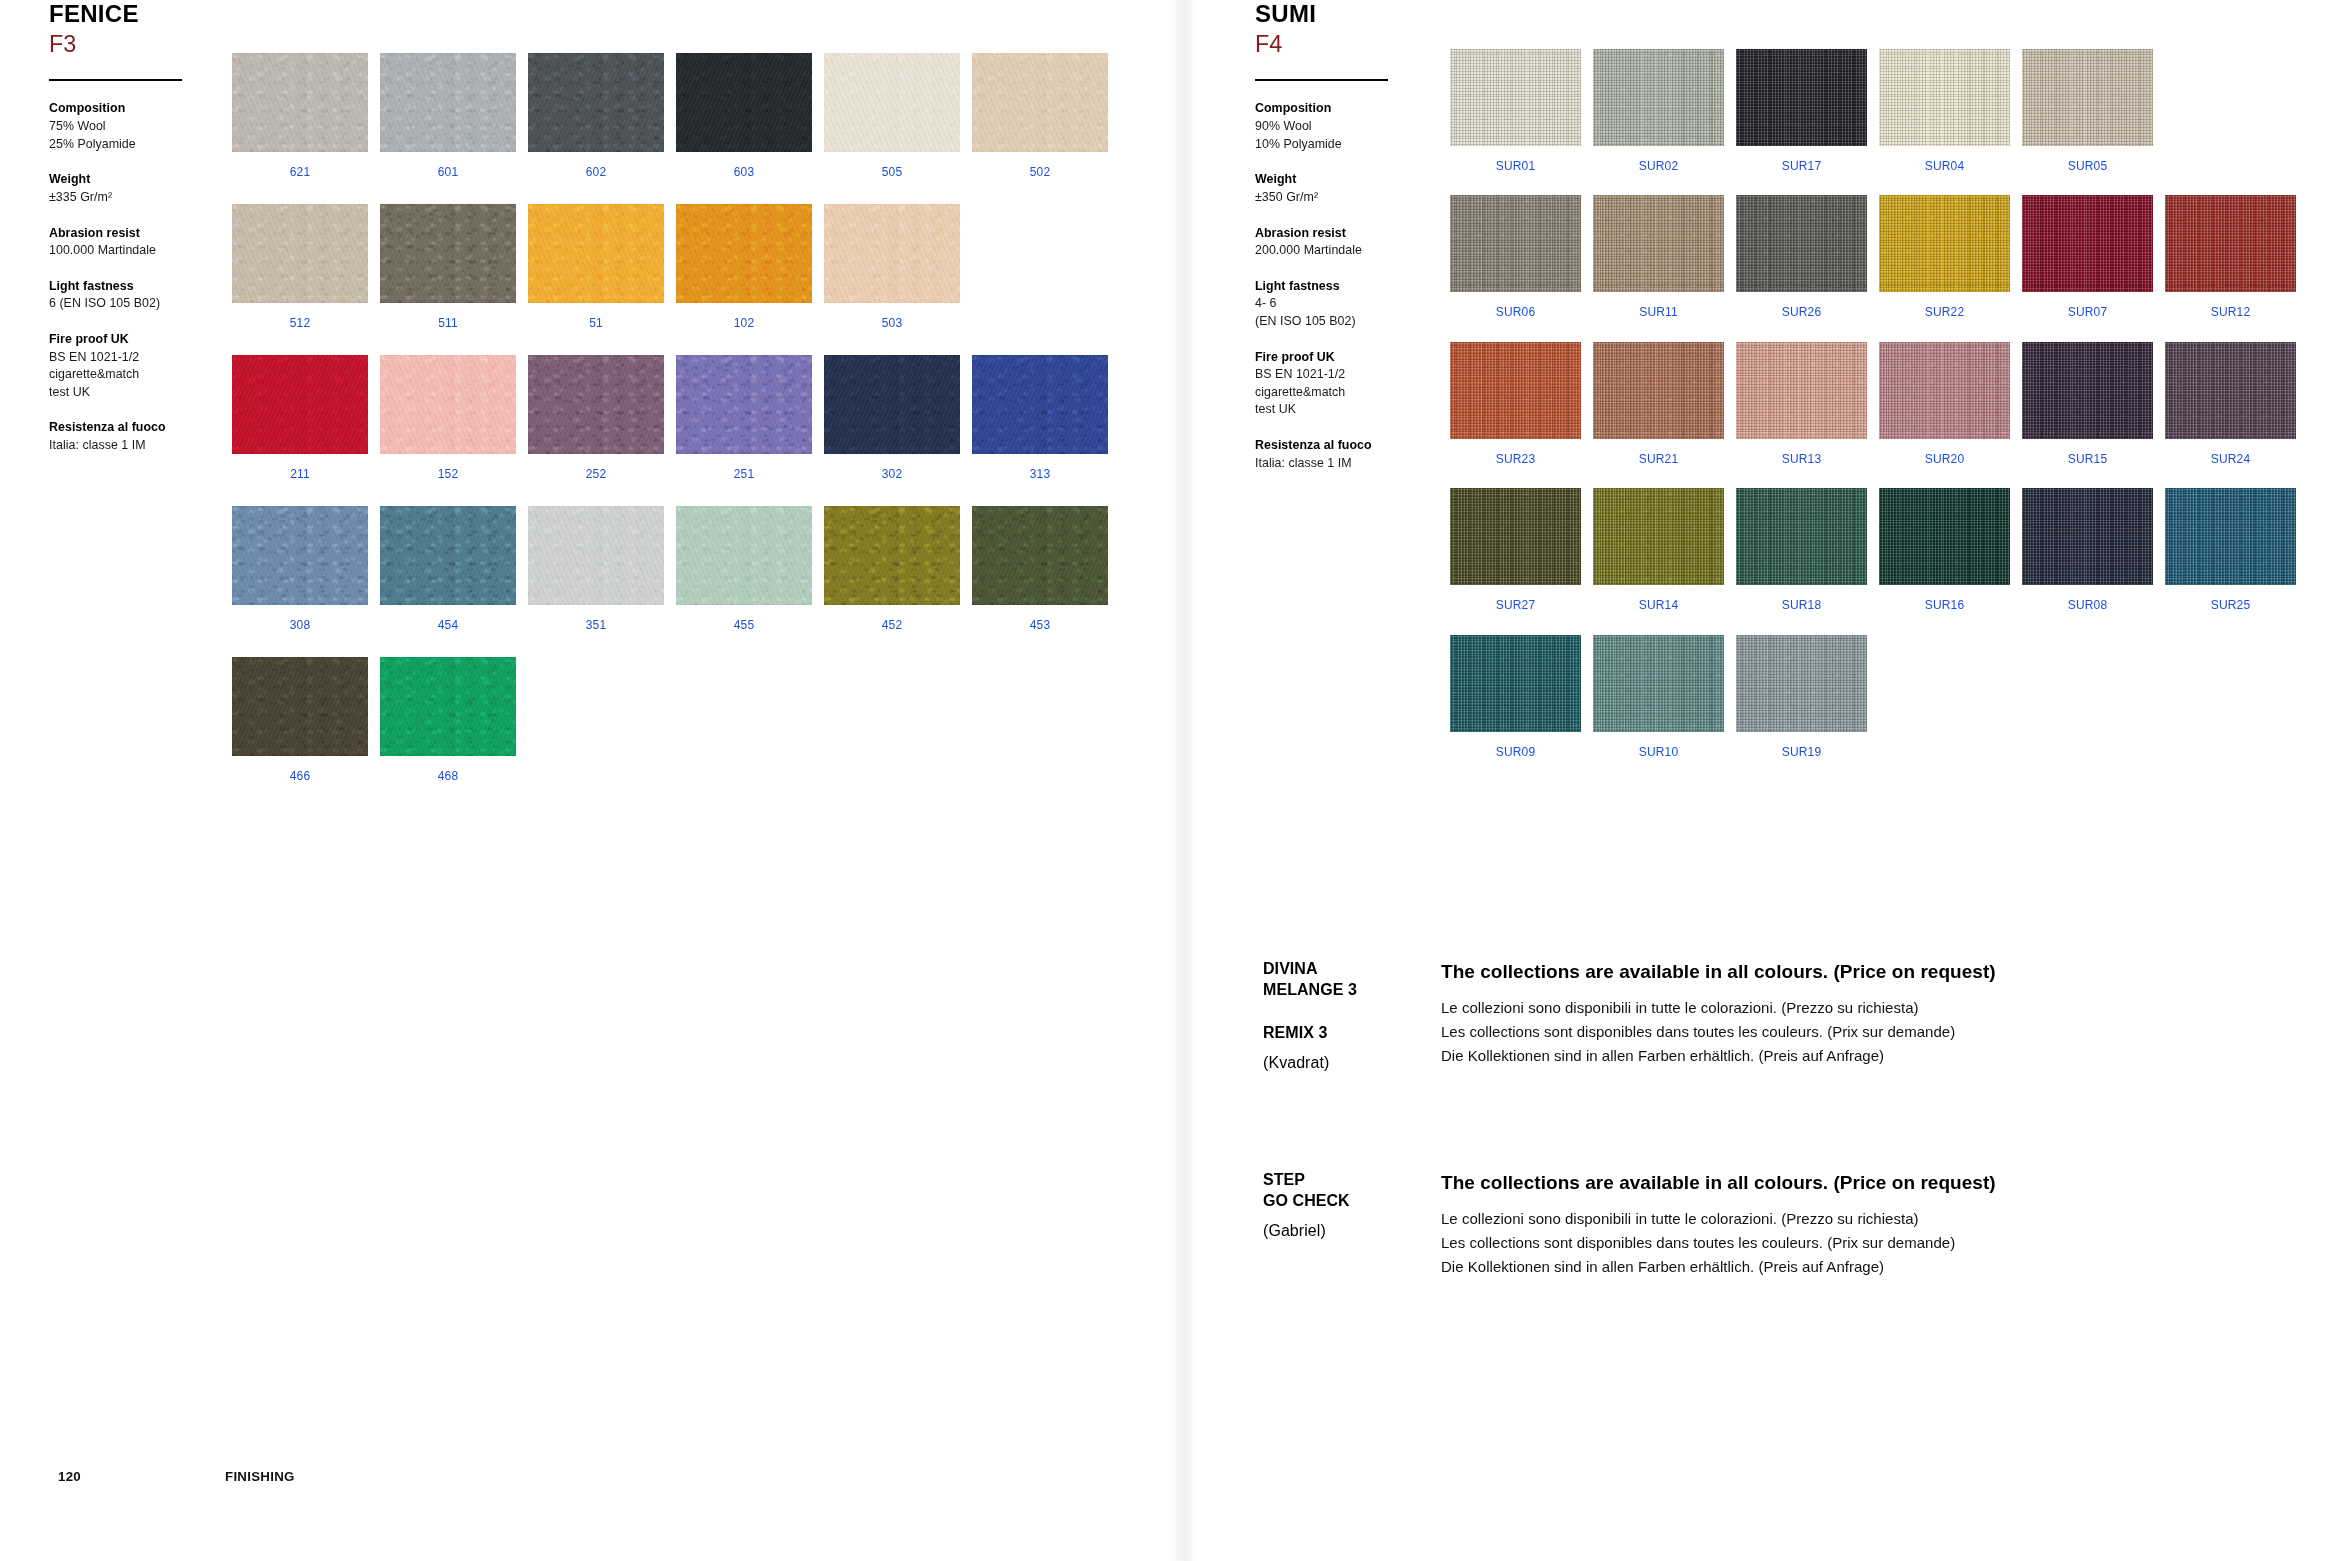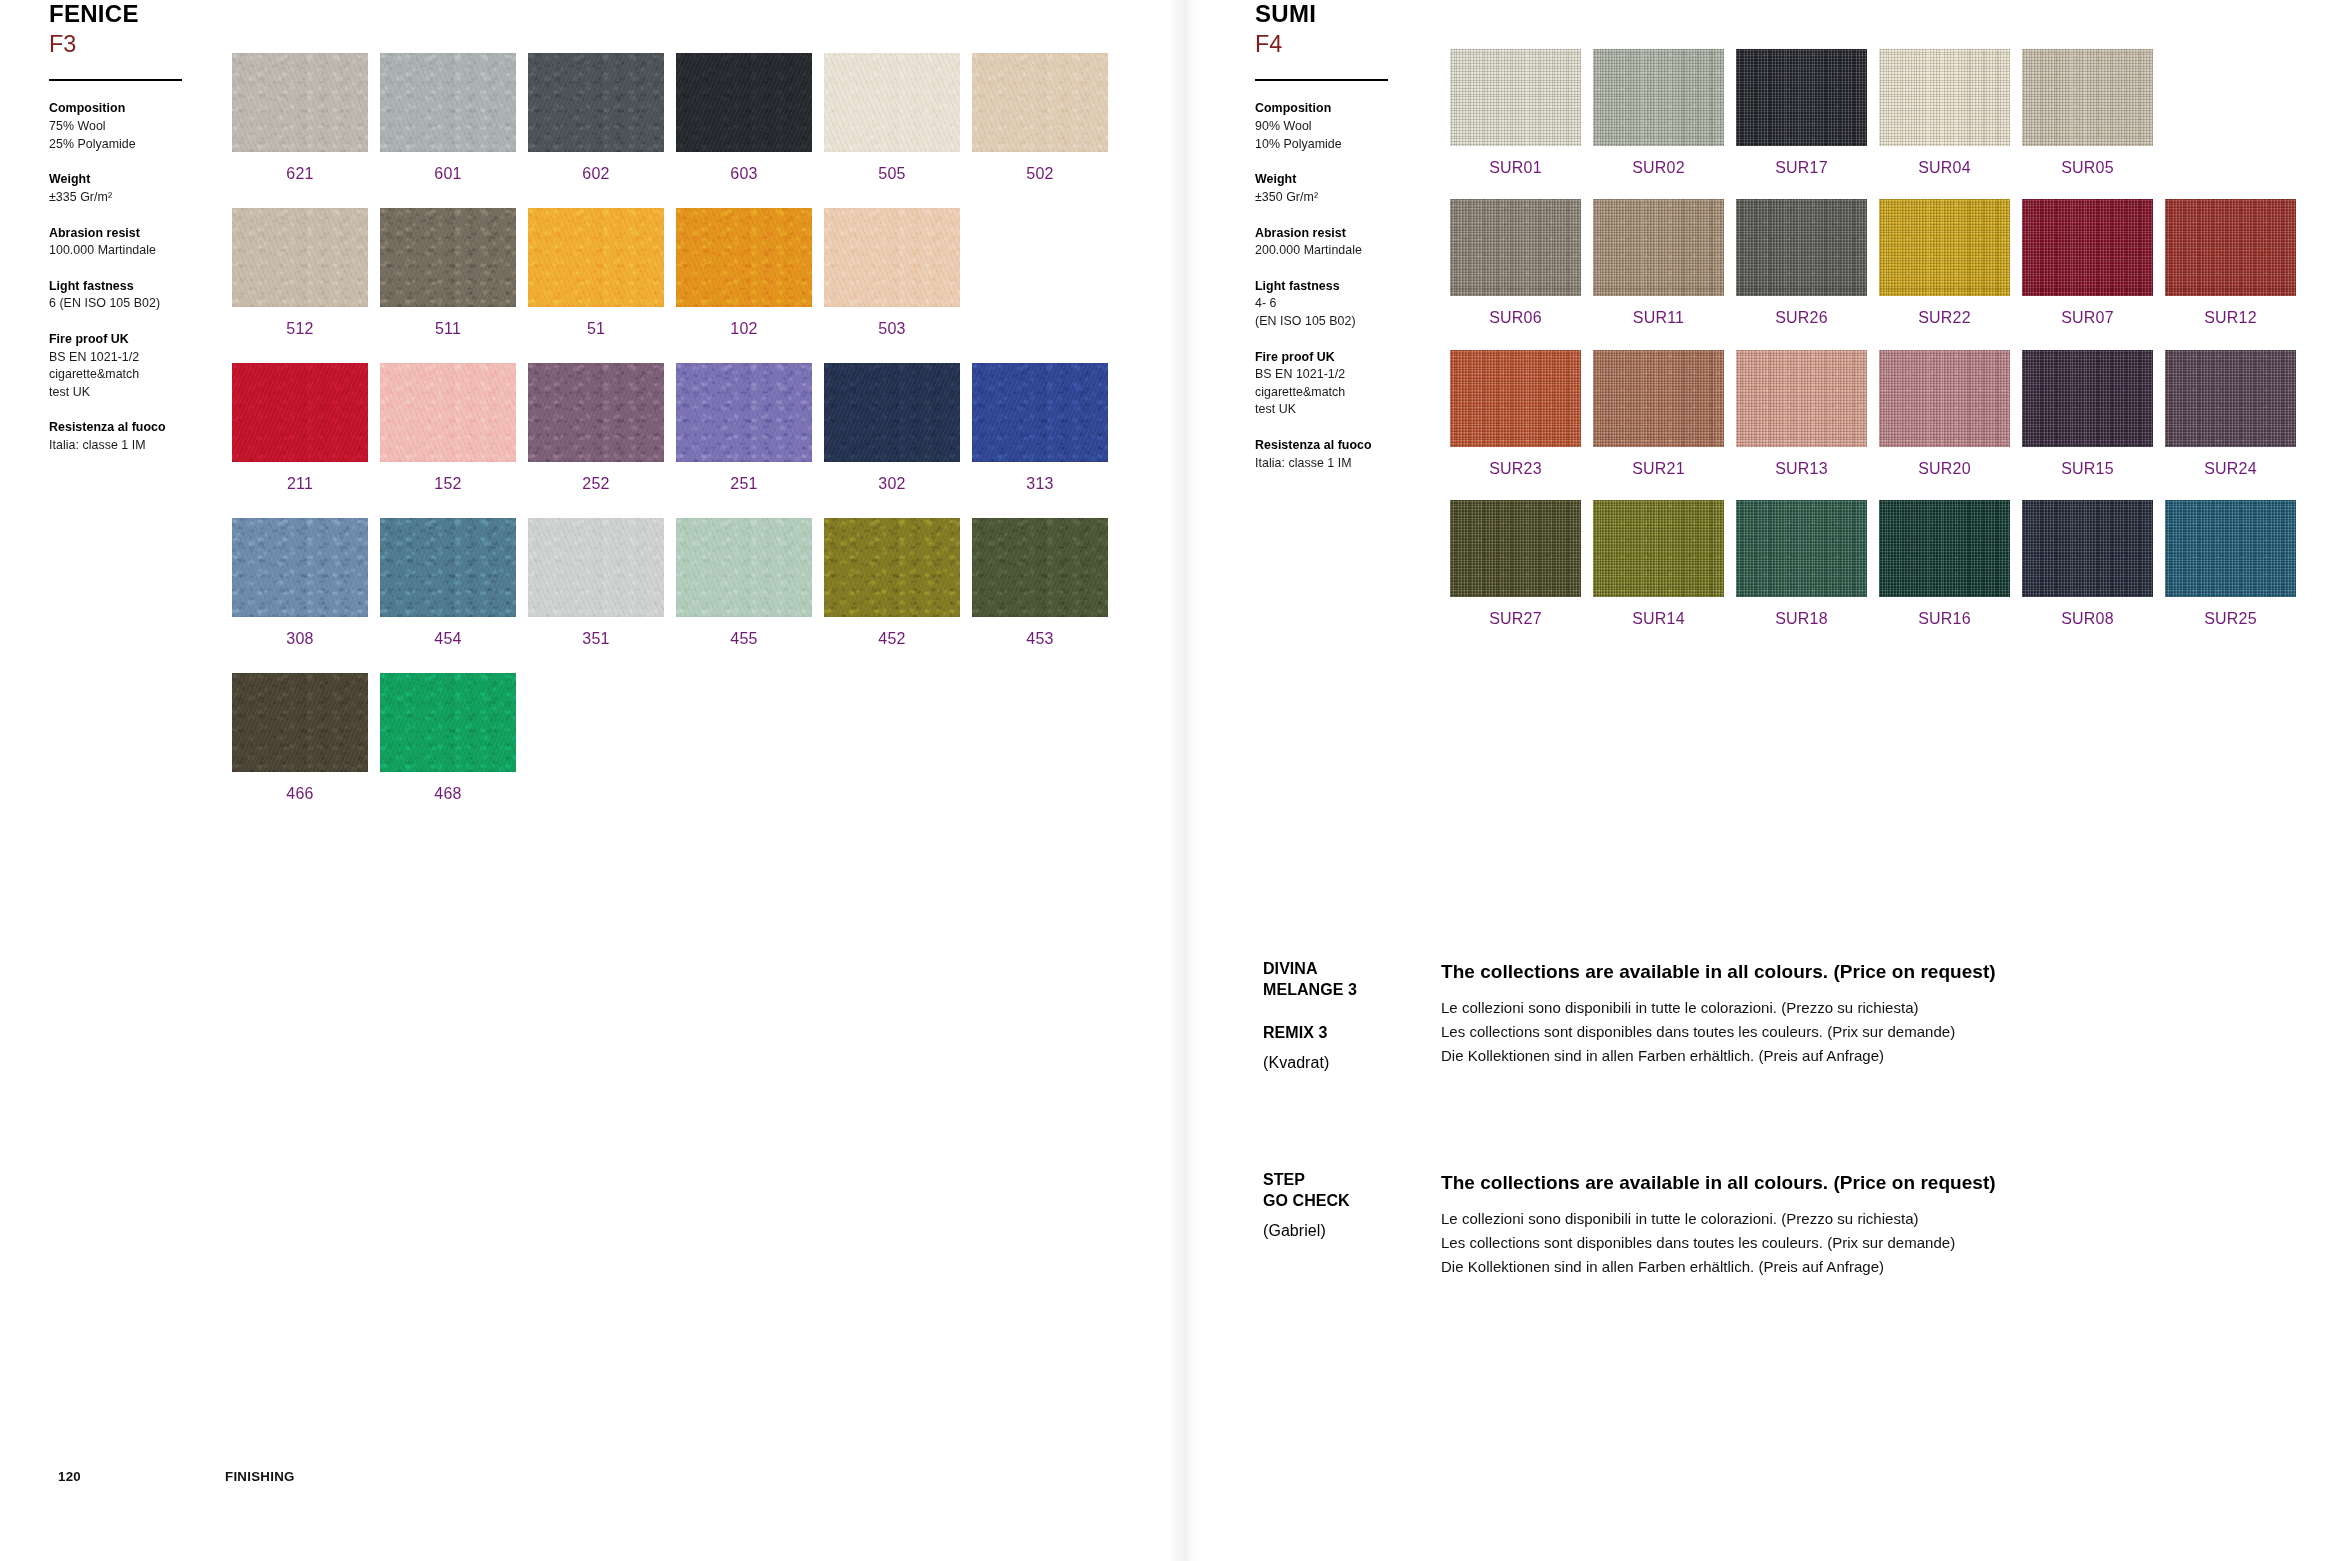--- a/index.html
+++ b/index.html
@@ -158,23 +158,23 @@
       repeating-linear-gradient(90deg, rgba(255,255,255,.07) 0 0.9px, transparent 0.9px 10.3px),
       radial-gradient(ellipse 4.7px 2.8px at 22% 34%, rgba(255,255,255,.16), transparent 70%),
       radial-gradient(ellipse 3.7px 2.8px at 72% 68%, rgba(0,0,0,.14), transparent 70%);
     background-size: auto, auto, 24px 17px, 20.6px 15px;
     z-index: 2;
     mix-blend-mode: overlay;
   }
 
   .swatch-label {
     margin-top: 14px;
-    font-size: 16px;
+    font-size: 12px;
     font-weight: 400;
-    color: #701a75;
+    color: #1d4ed8;
     letter-spacing: 0.012em;
     line-height: 1;
   }
 
   
   .notes { position: absolute; left: 1263px; }
   .note-block { position: relative; }
   .note-title {
     position: absolute;
     left: 0;
@@ -509,20 +509,34 @@
           </div>
           <div class="swatch-cell">
             <div class="swatch-chip tex-weave" style="background: rgb(35, 40, 57);"></div>
             <div class="swatch-label">SUR08</div>
           </div>
           <div class="swatch-cell">
             <div class="swatch-chip tex-weave" style="background: rgb(31, 91, 117);"></div>
             <div class="swatch-label">SUR25</div>
           </div>
         </div>
+        <div class="swatch-row">
+          <div class="swatch-cell">
+            <div class="swatch-chip tex-weave" style="background: rgb(27, 91, 97);"></div>
+            <div class="swatch-label">SUR09</div>
+          </div>
+          <div class="swatch-cell">
+            <div class="swatch-chip tex-weave" style="background: rgb(95, 138, 136);"></div>
+            <div class="swatch-label">SUR10</div>
+          </div>
+          <div class="swatch-cell">
+            <div class="swatch-chip tex-weave" style="background: rgb(140, 155, 160);"></div>
+            <div class="swatch-label">SUR19</div>
+          </div>
+        </div>
       </div>
 
   </div>
 
   <div class="notes" id="collection-notes">
       <div class="note-block" style="position: absolute; left: 0px; top: 958px; width: 881px; height: 187px;">
         <div class="note-title">DIVINA<br>MELANGE 3<br><br>REMIX 3<span class="brand-paren" style="margin-top: 8.4px;">(Kvadrat)</span></div>
         <div class="note-body">
           <div class="note-head">The collections are available in all colours. (Price on request)</div>
           <div class="note-line">Le collezioni sono disponibili in tutte le colorazioni. (Prezzo su richiesta)</div>

